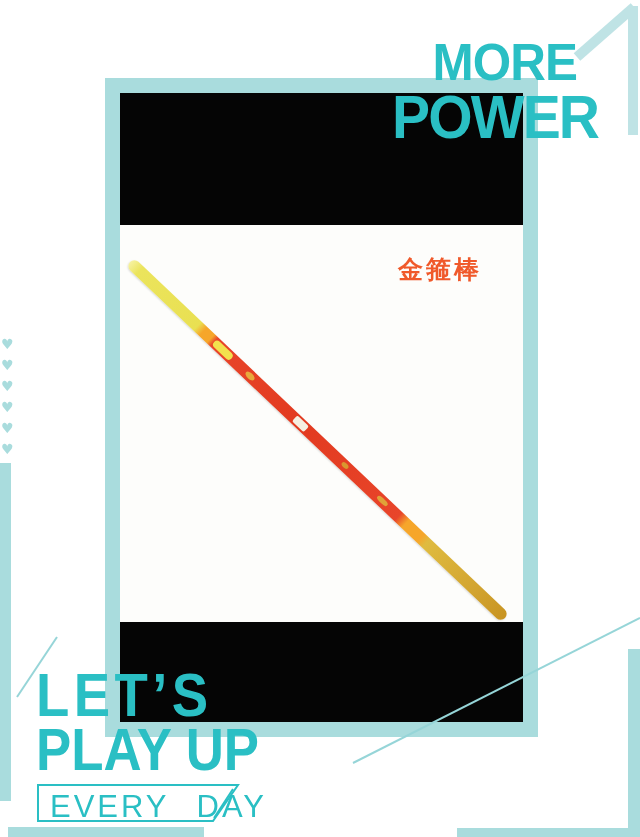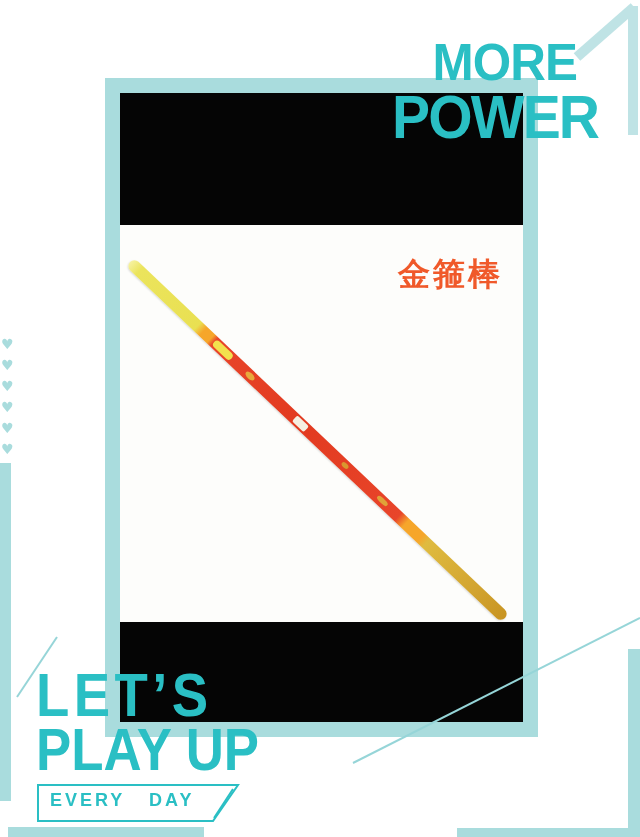--- a/index.html
+++ b/index.html
@@ -25,21 +25,21 @@
     display:flex;flex-direction:column;
     z-index:1;
   }
   .panel-top{height:132px;background:var(--panel-black);}
   .photo-area{flex:1;background:var(--card-bg);position:relative;}
   .panel-bottom{height:100px;background:var(--panel-black);}
 
   
   .product-name{
     position:absolute;left:398px;top:253px;z-index:4;
-    color:var(--orange);font-size:32px;font-weight:bold;letter-spacing:3px;
+    color:var(--orange);font-size:25px;font-weight:bold;letter-spacing:3px;
     font-family:"DejaVu Sans","Liberation Sans",sans-serif;
   }
 
   
   .rod{
     position:absolute;left:59px;top:434px;width:517px;height:12px;z-index:2;
     transform:rotate(43.5deg);border-radius:6px;
     background:linear-gradient(90deg,
       #f6f2a2 0%, #ebe45c 2.5%, #e9e052 18%,
       #f6a62a 19.5%, #f6a62a 21.5%,
@@ -57,21 +57,21 @@
 
   
   .headline{position:absolute;color:var(--accent);font-weight:bold;z-index:4;white-space:nowrap;line-height:1;}
   .headline-more{right:63px;top:36px;font-size:52px;letter-spacing:-1px;transform:scaleX(0.95);transform-origin:100% 50%;}
   .headline-power{right:42px;top:86px;font-size:62px;letter-spacing:-2px;transform:scaleX(0.92);transform-origin:100% 50%;}
   .headline-lets{left:36px;top:664px;font-size:62px;letter-spacing:5px;transform:scaleX(0.88);transform-origin:0 50%;}
   .headline-playup{left:36px;top:720px;font-size:60px;letter-spacing:0px;transform:scaleX(0.88);transform-origin:0 50%;}
 
   .tagline{
     position:absolute;left:50px;top:791px;z-index:4;
-    color:var(--accent);font-size:18px;font-weight:700;
+    color:var(--accent);font-size:31px;font-weight:400;
     letter-spacing:3px;word-spacing:16px;white-space:nowrap;line-height:1;
   }
 
   
   .hearts{
     position:absolute;left:1px;top:338px;z-index:3;
     display:flex;flex-direction:column;gap:8px;
     color:var(--accent-light);
     font-family:"DejaVu Sans", sans-serif;
     font-size:14px;line-height:13px;

